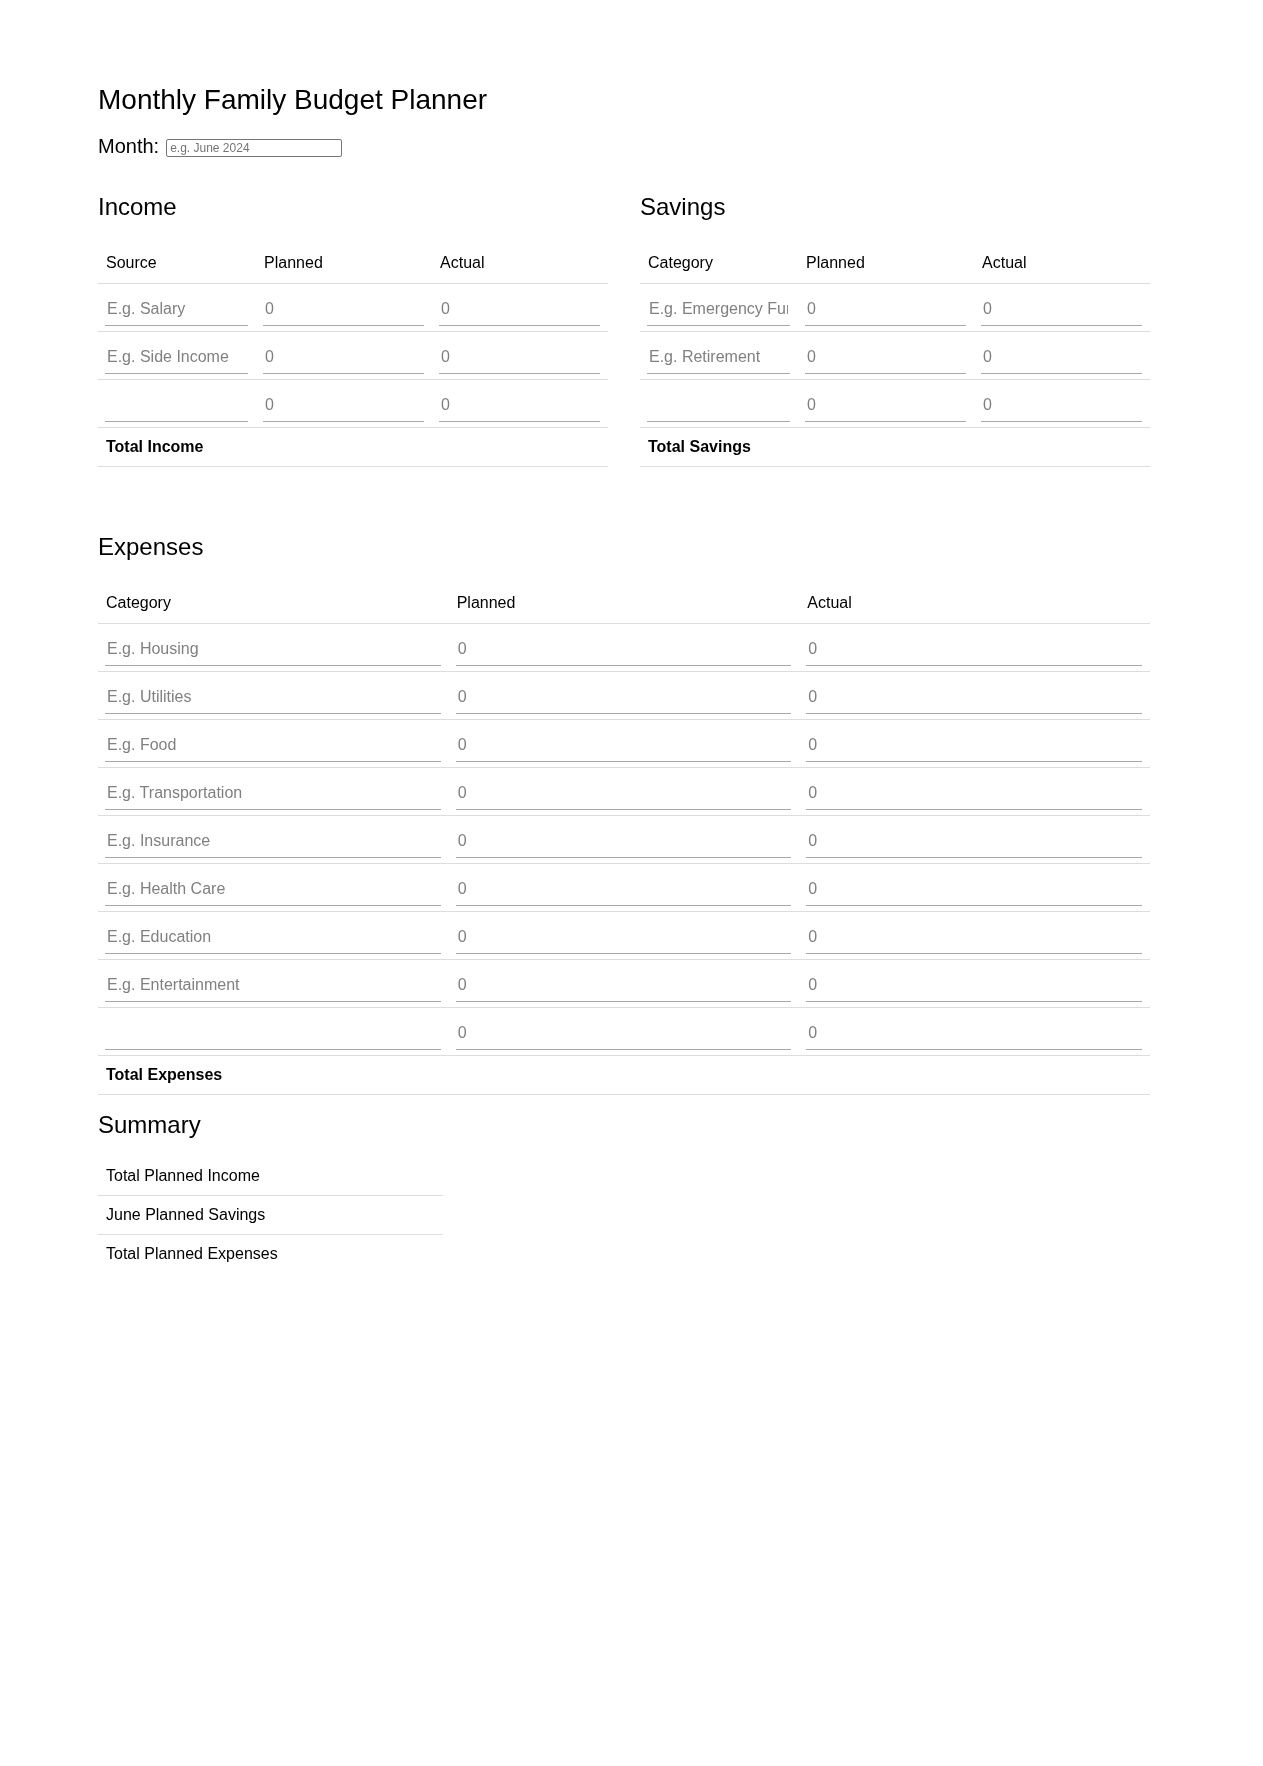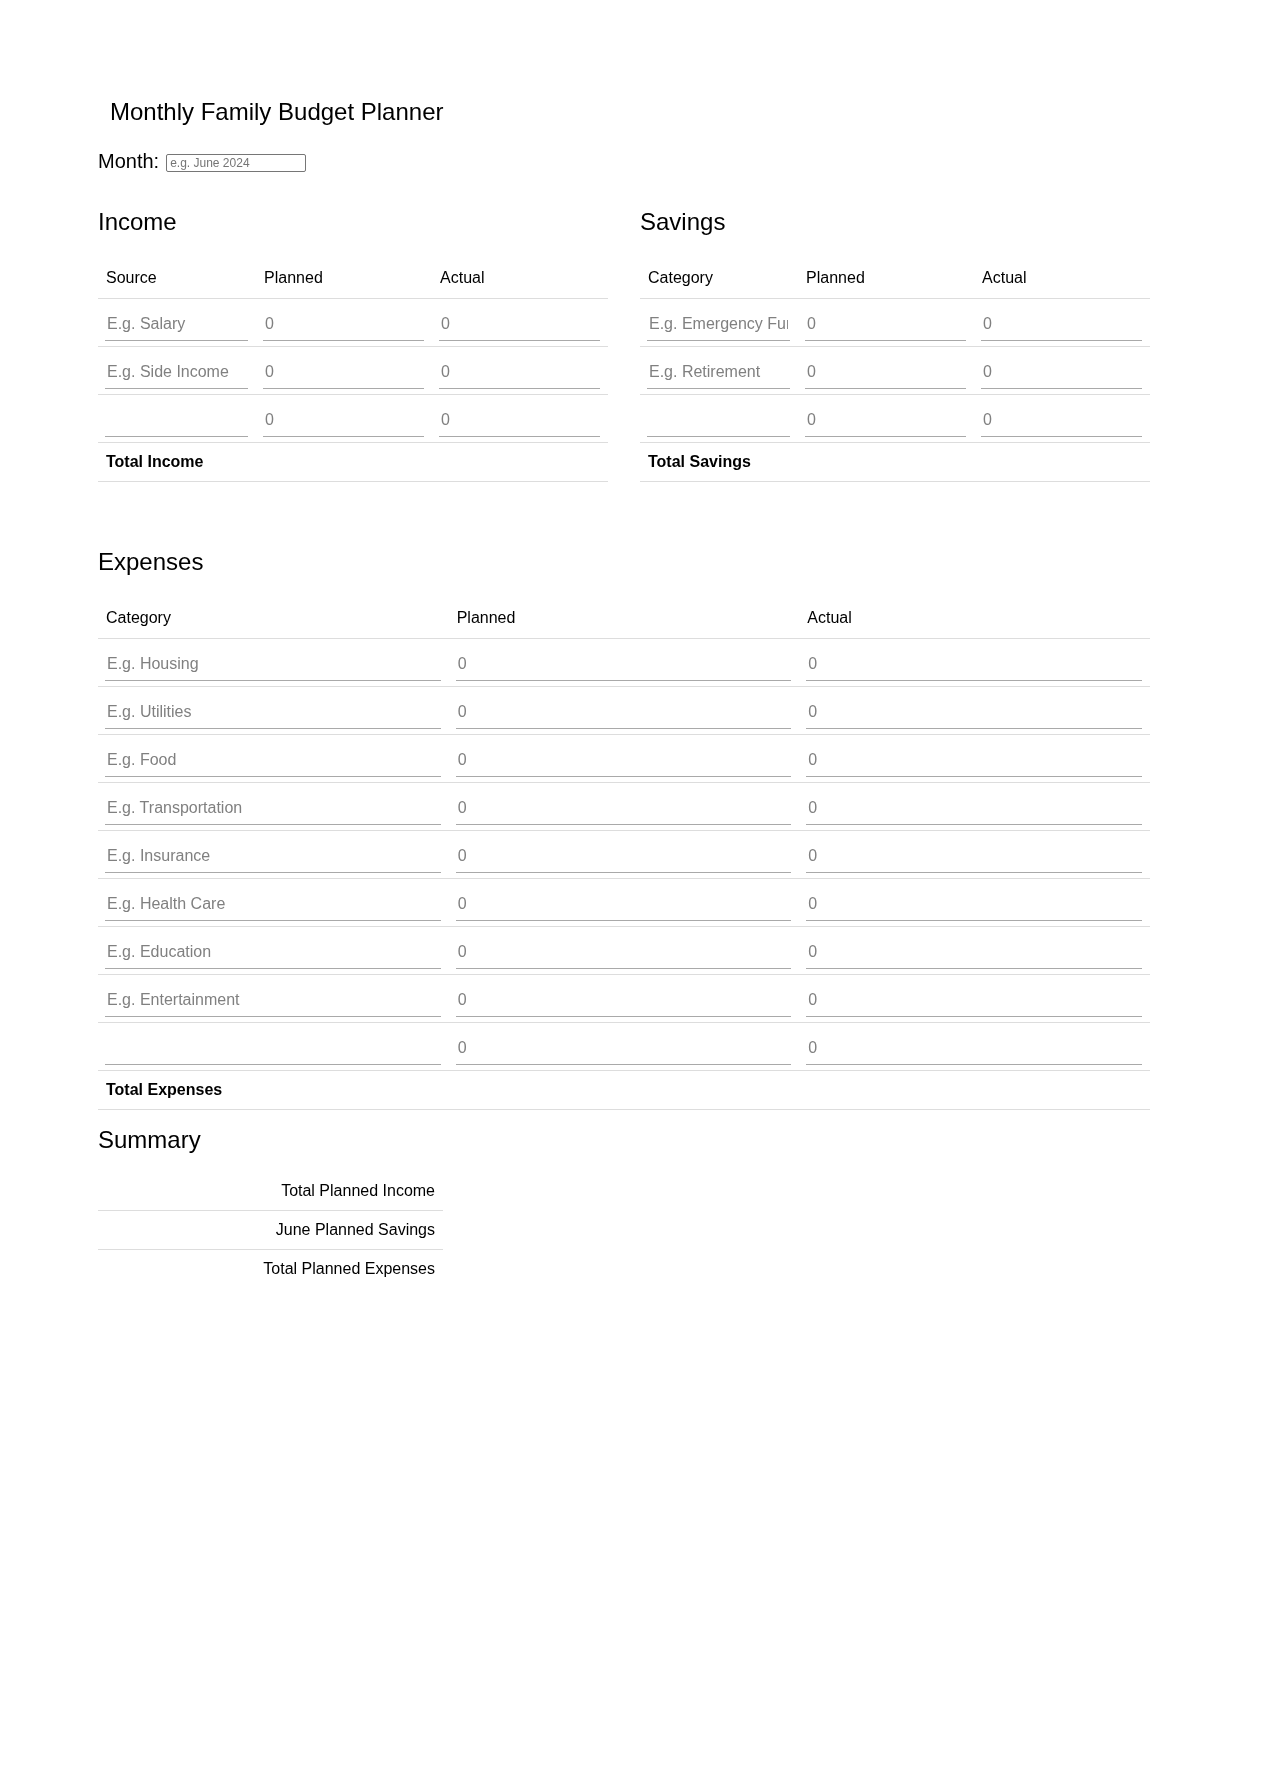--- a/index.html
+++ b/index.html
@@ -4,26 +4,26 @@
   <style>
     html, body { margin: 0; padding: 0; background: #ffffff; }
     body {
       width: 1263px; min-height: 1766px;
       font-family: "Liberation Sans", sans-serif;
       color: #000;
       position: relative;
     }
     .page { position: absolute; left: 98px; top: 78px; width: 1052px; }
     h1 {
-      font-size: 24px; font-weight: normal; margin: 12px; line-height: 44px;
+      font-size: 28px; font-weight: normal; margin: 0; line-height: 44px;
     }
     .month-row { margin-top: 9px; display: flex; align-items: center; height: 30px; }
     .month-label { font-size: 20px; line-height: 28px; }
     .month-input {
-      margin-left: 7px; width: 140px; height: 18px; box-sizing: border-box;
+      margin-left: 7px; width: 176px; height: 18px; box-sizing: border-box;
       border: 1px solid #767676; border-radius: 2px;
       font-family: "Liberation Sans", sans-serif; font-size: 12px;
       padding: 0 3px; color: #000; background: #fff; margin-top: 4px;
     }
     .month-input::placeholder { color: #757575; }
 
     .two-col { display: flex; margin-top: 32px; gap: 32px; }
     .two-col .section { width: 510px; }
     h2 { font-size: 24px; font-weight: normal; margin: 0; line-height: 28px; }
 
@@ -46,21 +46,21 @@
       font-family: "Liberation Sans", sans-serif; font-size: 16px;
       padding: 6px 2px 7px 2px; color: #000; margin-top: 4px;
     }
     .field::placeholder { color: #808080; }
 
     .expenses { margin-top: 66px; }
     .expenses table { margin-top: 22px; }
     .expenses th, .expenses td { width: 33.33%; }
 
     .summary { margin-top: 16px; }
-    .summary table { width: 345px; margin-top: 18px; text-align: right; }
+    .summary table { width: 345px; margin-top: 18px; }
     .summary td {
       font-size: 16px; height: 38px; padding: 0 8px;
     }
     .summary tr:last-child td { border-bottom: none; }
   </style>
 </head>
 <body>
 
 <div class="page">
   <h1>Monthly Family Budget Planner</h1>

